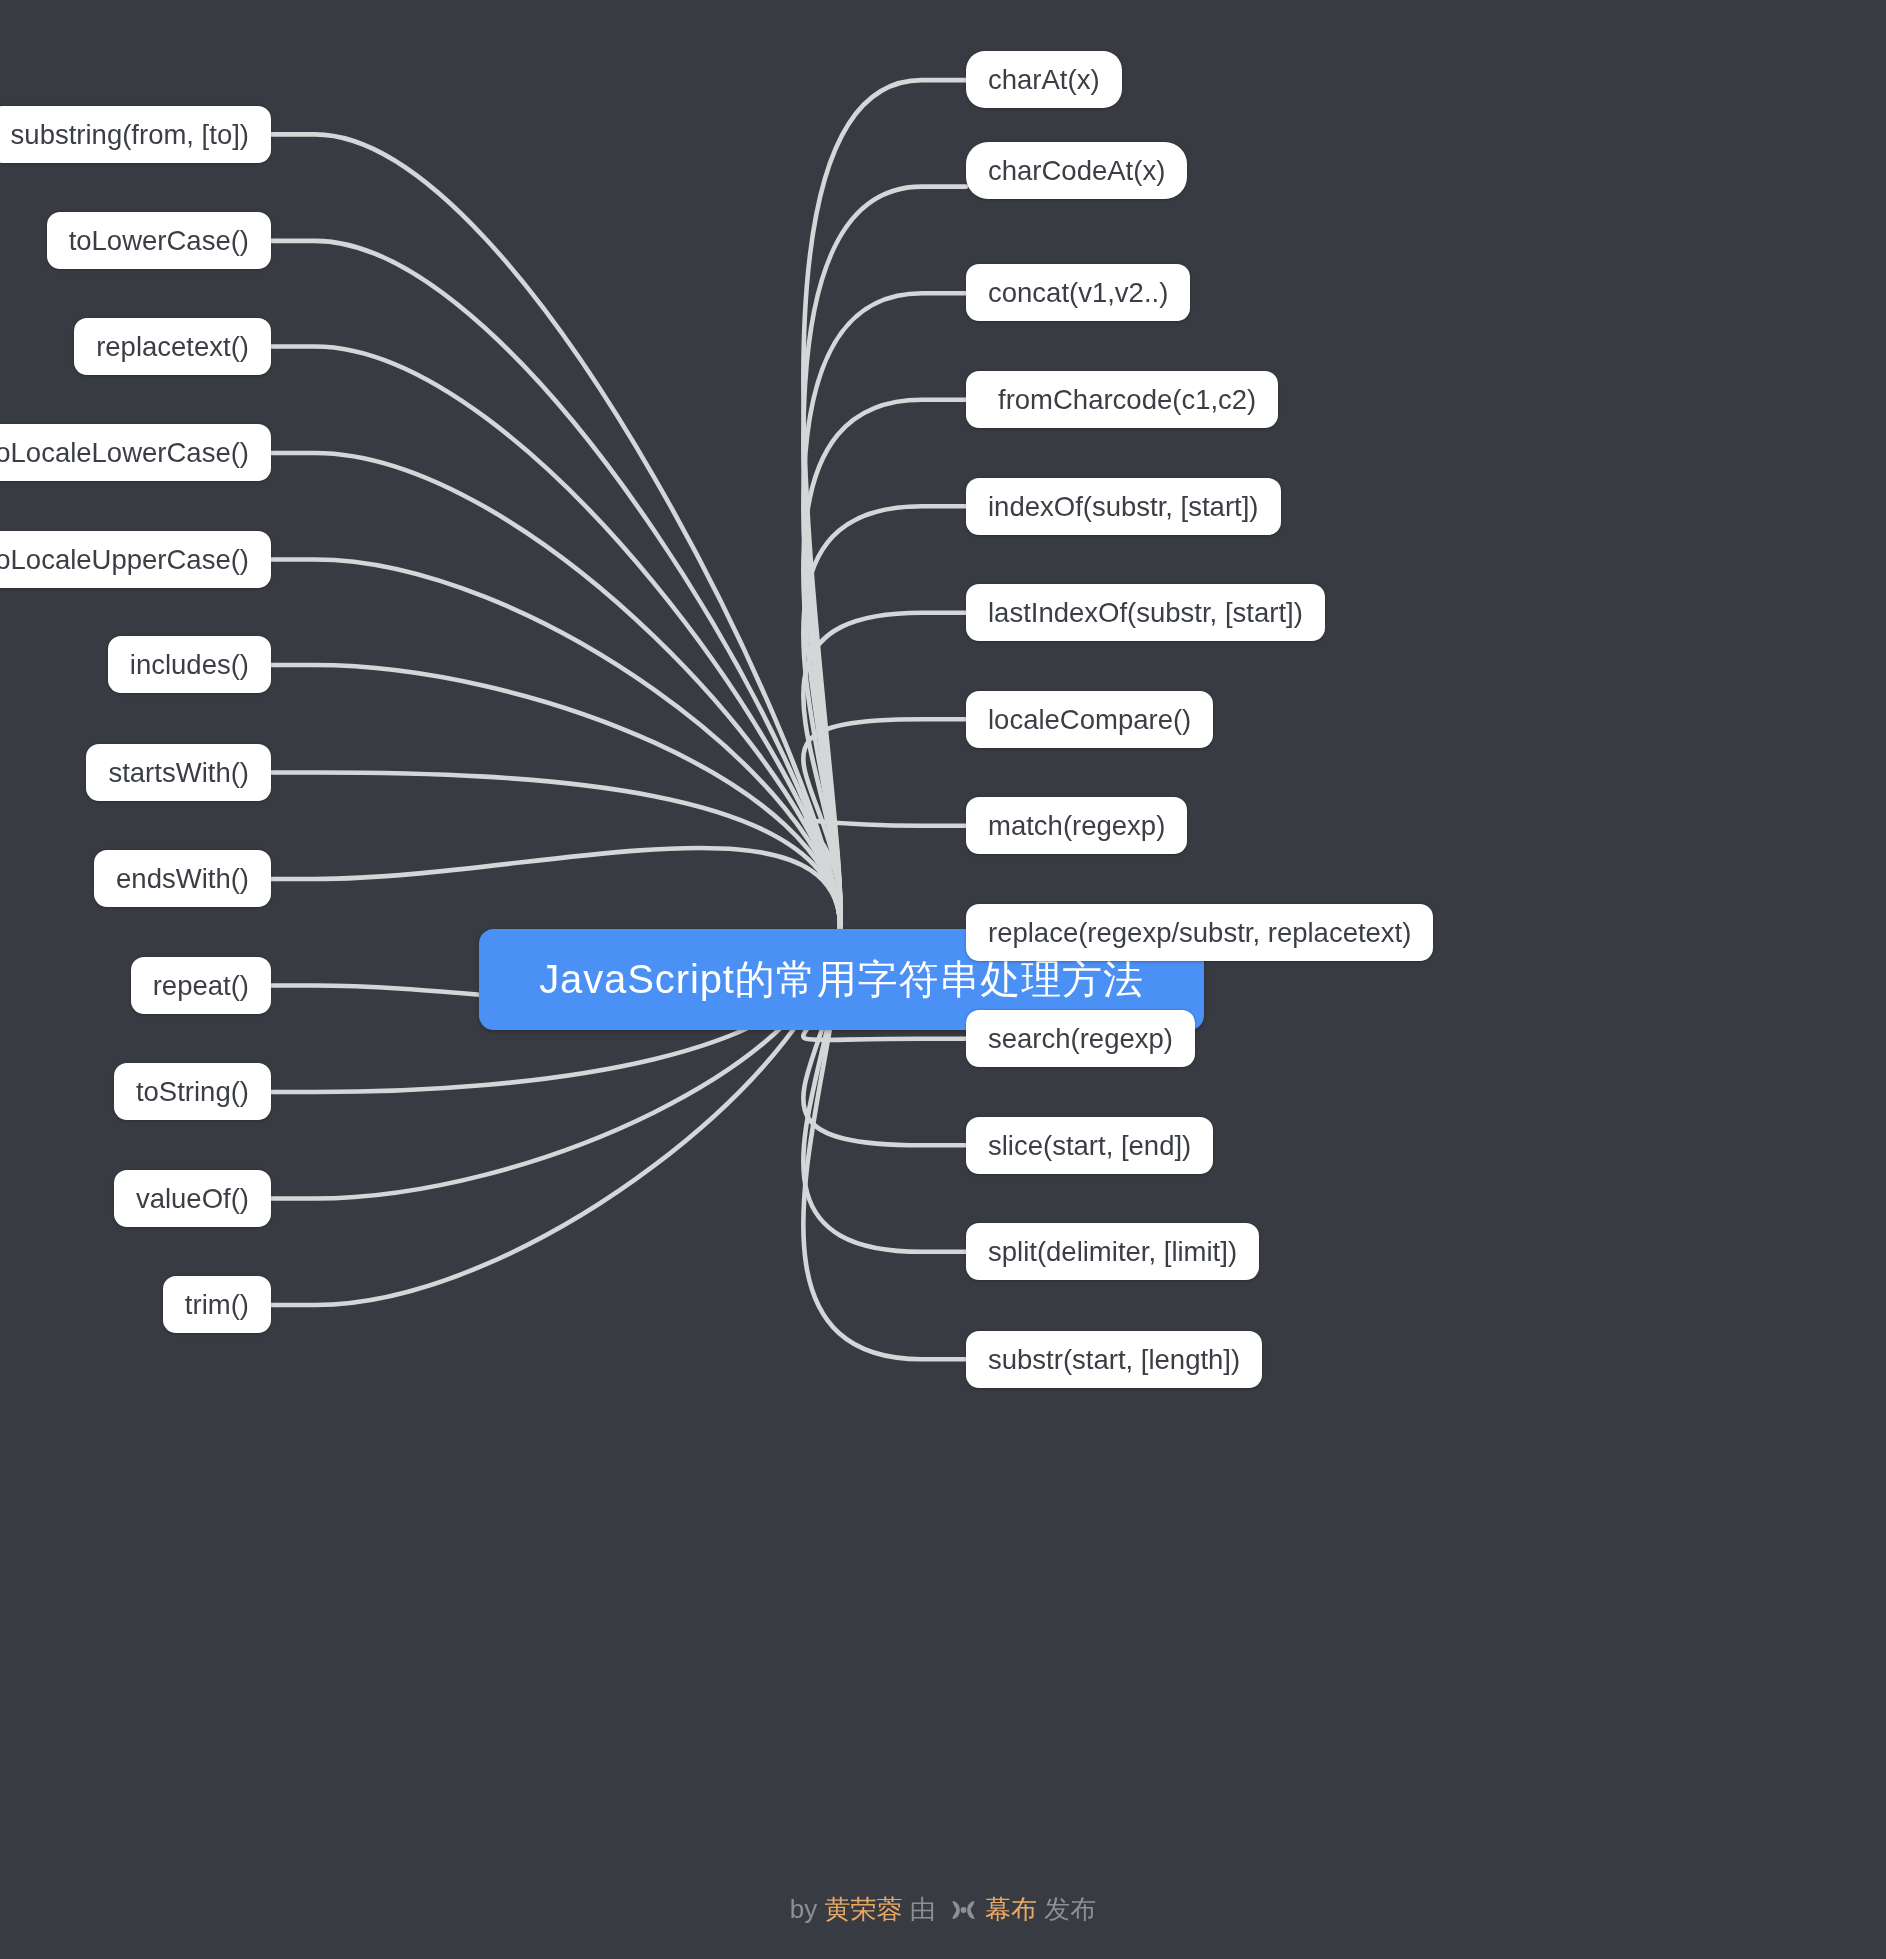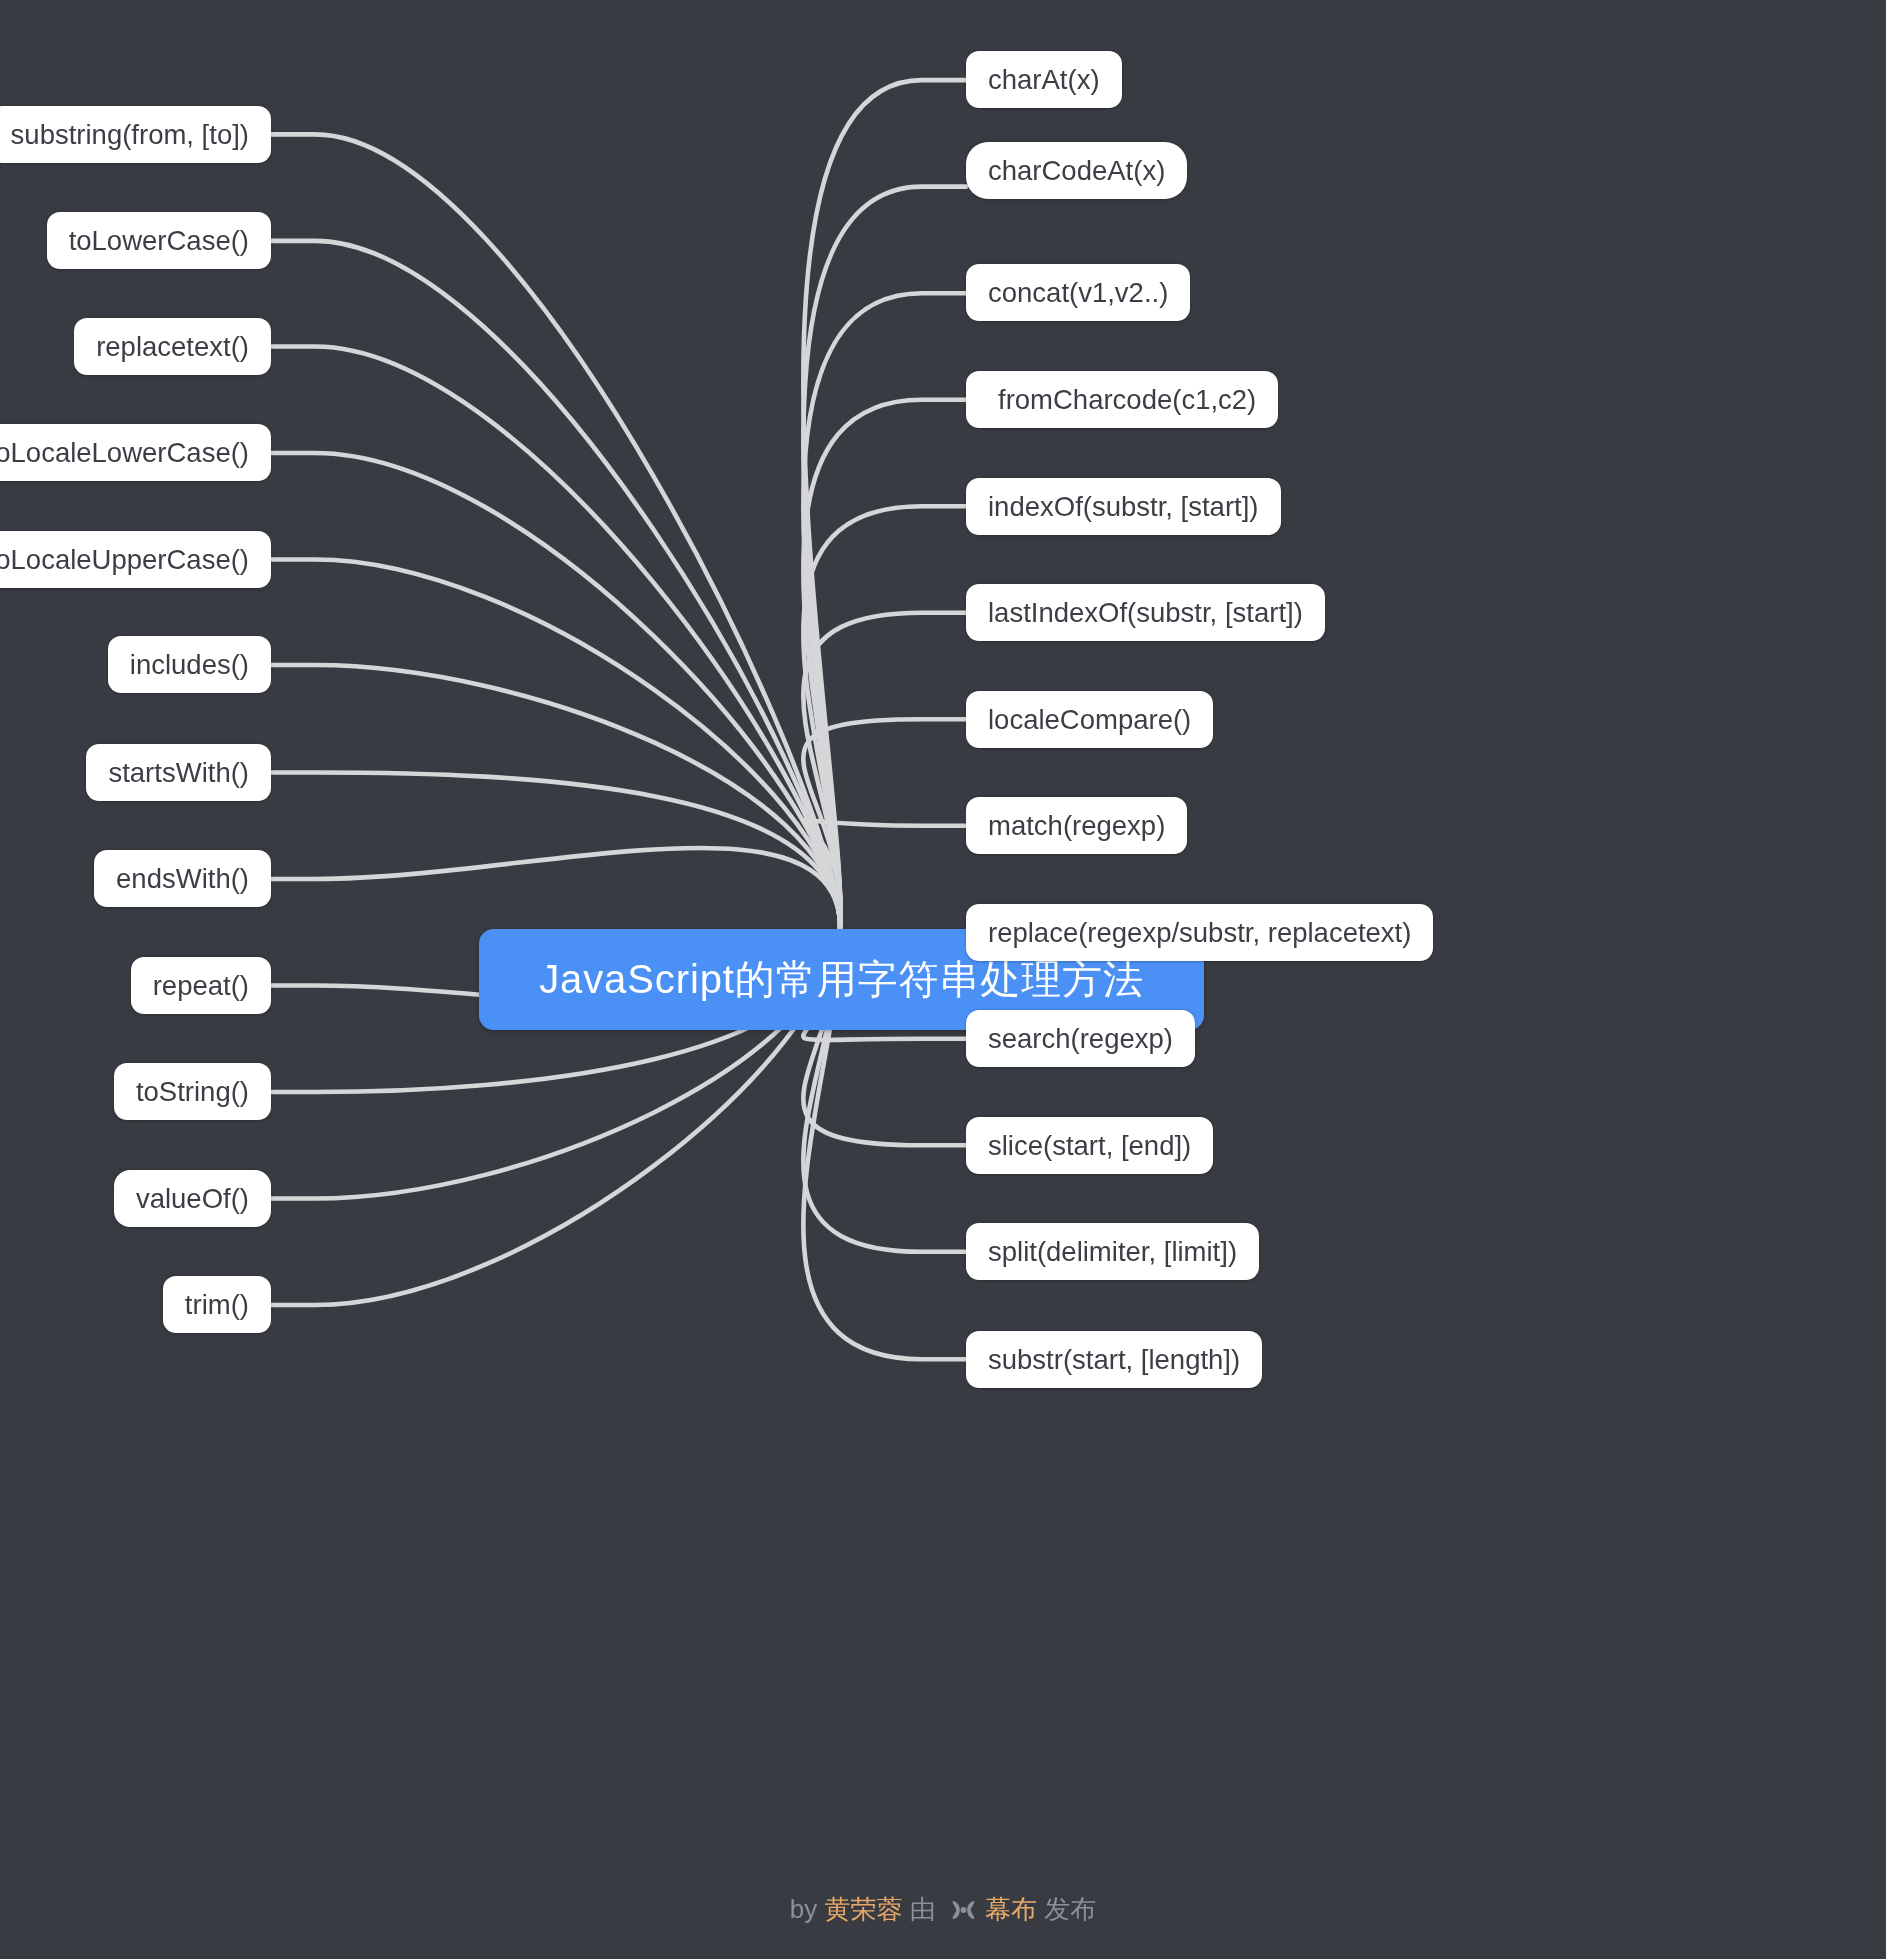--- a/index.html
+++ b/index.html
@@ -144,29 +144,29 @@
       </div>
       <div class="node left" style="top: 850px; right: 1615px;">
         <span>endsWith()</span>
       </div>
       <div class="node left" style="top: 957px; right: 1615px; align-items: center;">
         <span>repeat()</span>
       </div>
       <div class="node left" style="top: 1063px; right: 1615px;">
         <span>toString()</span>
       </div>
-      <div class="node left" style="top: 1170px; right: 1615px; border-radius: 16px;">
+      <div class="node left" style="top: 1170px; right: 1615px;">
         <span>valueOf()</span>
       </div>
       <div class="node left" style="top: 1276px; right: 1615px;">
         <span>trim()</span>
       </div>
     </div>
   <div id="right-nodes">
-      <div class="node right" style="top: 51px; left: 966px;">
+      <div class="node right" style="top: 51px; left: 966px; border-radius: 19px;">
         <span>charAt(x)</span>
       </div>
       <div class="node right" style="top: 142px; left: 966px; border-radius: 22px;">
         <span>charCodeAt(x)</span>
       </div>
       <div class="node right" style="top: 264px; left: 966px;">
         <span>concat(v1,v2..)</span>
       </div>
       <div class="node right" style="top: 371px; left: 966px; padding-left: 32px;">
         <span>fromCharcode(c1,c2)</span>

